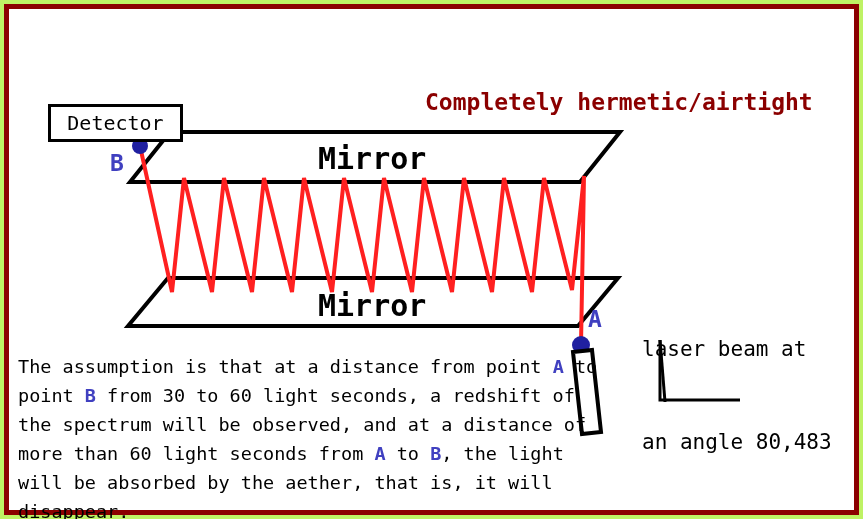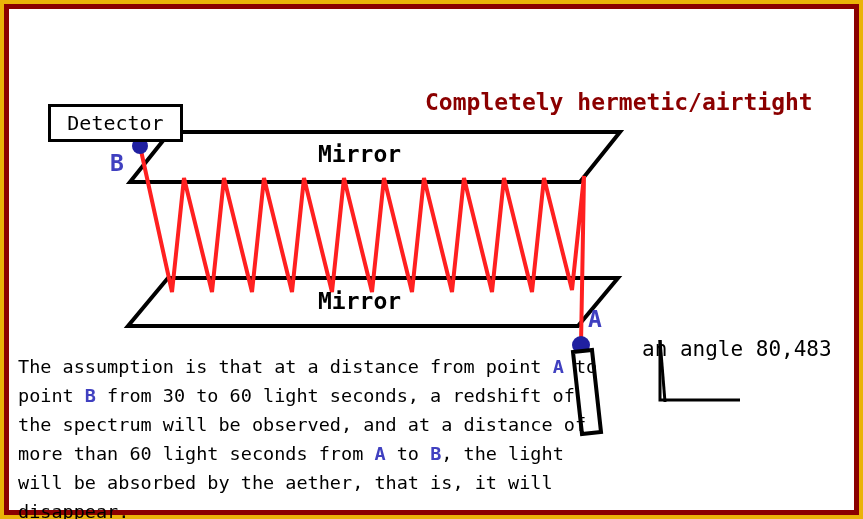--- a/index.html
+++ b/index.html
@@ -4,21 +4,21 @@
 <style>
   html, body {
     margin: 0;
     padding: 0;
     background: #ffffff;
   }
   #page {
     position: relative;
     width: 863px;
     height: 519px;
-    background: #eab308;
+    background: #bef264;
     overflow: hidden;
     font-family: "DejaVu Sans", sans-serif;
   }
   #frame {
     position: absolute;
     left: 4px;
     top: 4px;
     width: 855px;
     height: 511px;
     border: 5px solid #8b0000;
@@ -57,21 +57,21 @@
     height: 100%;
     display: flex;
     align-items: center;
     justify-content: center;
     font-size: 20px;
     font-family: "DejaVu Sans Mono", monospace;
     color: #000000;
   }
   .mirror-label {
     color: #000000;
-    font-size: 23px;
+    font-size: 30px;
     font-weight: bold;
     font-family: "DejaVu Sans Mono", monospace;
   }
   #mirror-top-label { left: 318px; top: 141px; }
   #mirror-bottom-label { left: 318px; top: 288px; }
   .point-label {
     color: #4040c0;
     font-size: 23px;
     font-weight: bold;
     font-family: "DejaVu Sans Mono", monospace;
@@ -154,18 +154,19 @@
     <div id="detector-label">Detector</div>
   </div>
 
   <div class="txt mirror-label" id="mirror-top-label">Mirror</div>
   <div class="txt mirror-label" id="mirror-bottom-label">Mirror</div>
 
   <div class="txt point-label" id="label-B">B</div>
   <div class="txt point-label" id="label-A">A</div>
 
   <div id="laser-note" class="txt">
+    <div>laser beam at</div>
     <div>an angle 80,483</div>
     
   </div>
 
   <div id="assumption" class="txt"><span>The assumption is that at a distance from point </span><span class="pt">A</span><span> to point </span><span class="pt">B</span><span> from 30 to 60 light seconds, a redshift of the spectrum will be observed, and at a distance of more than 60 light seconds from </span><span class="pt">A</span><span> to </span><span class="pt">B</span><span>, the light will be absorbed by the aether, that is, it will disappear.</span></div>
 </div>
 
 </body></html>

